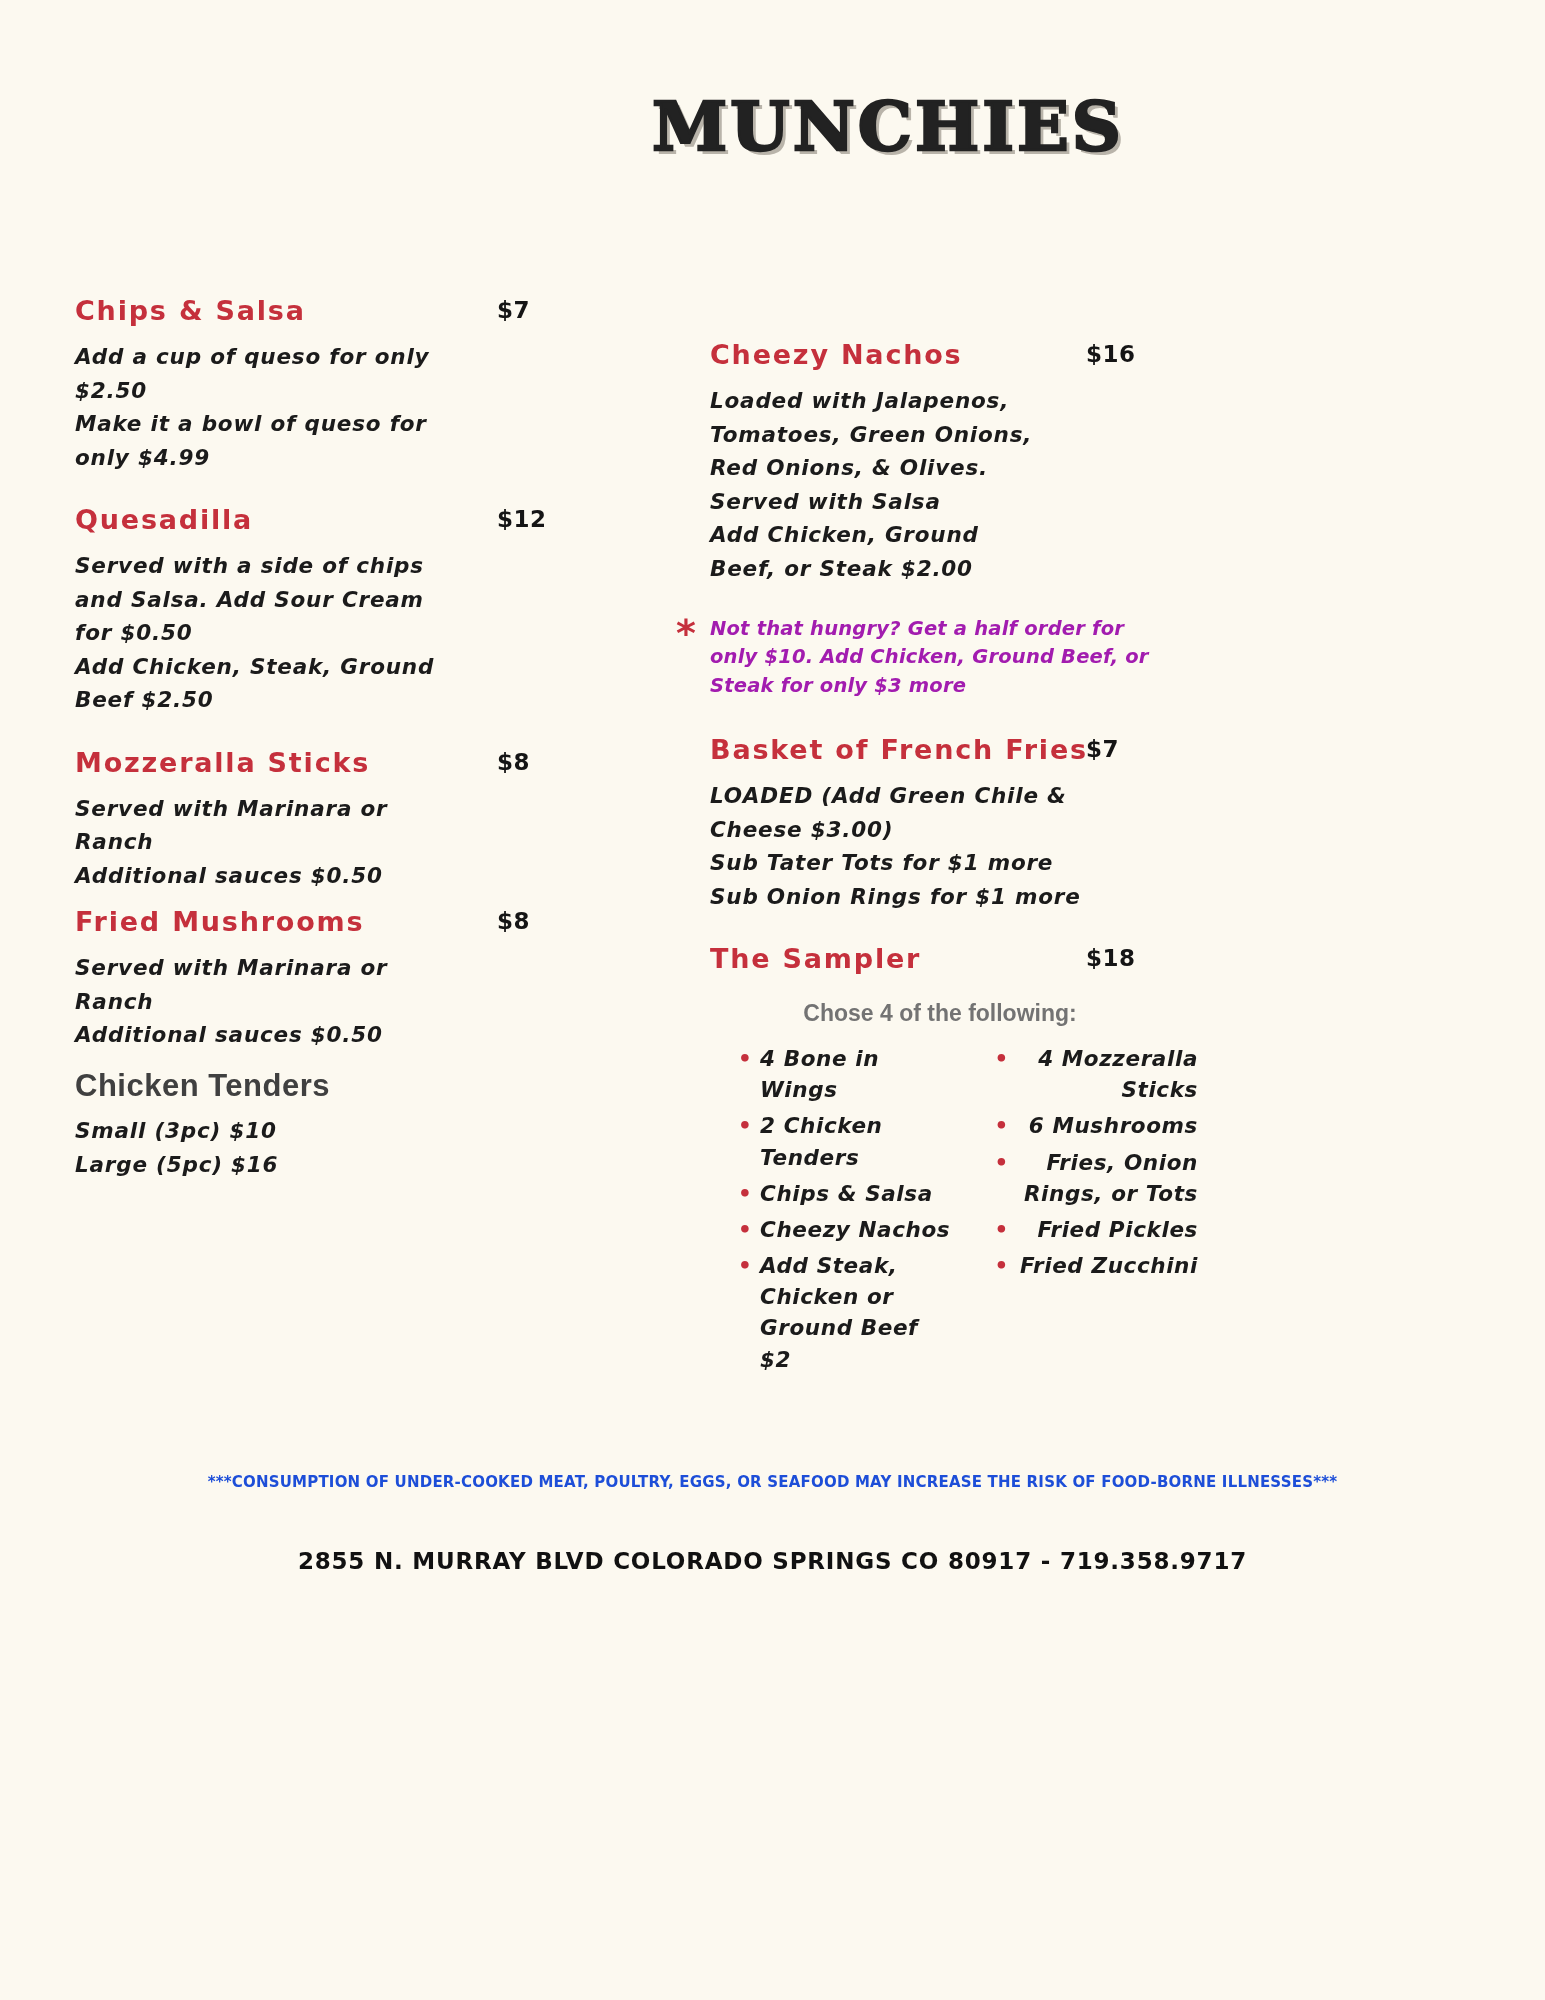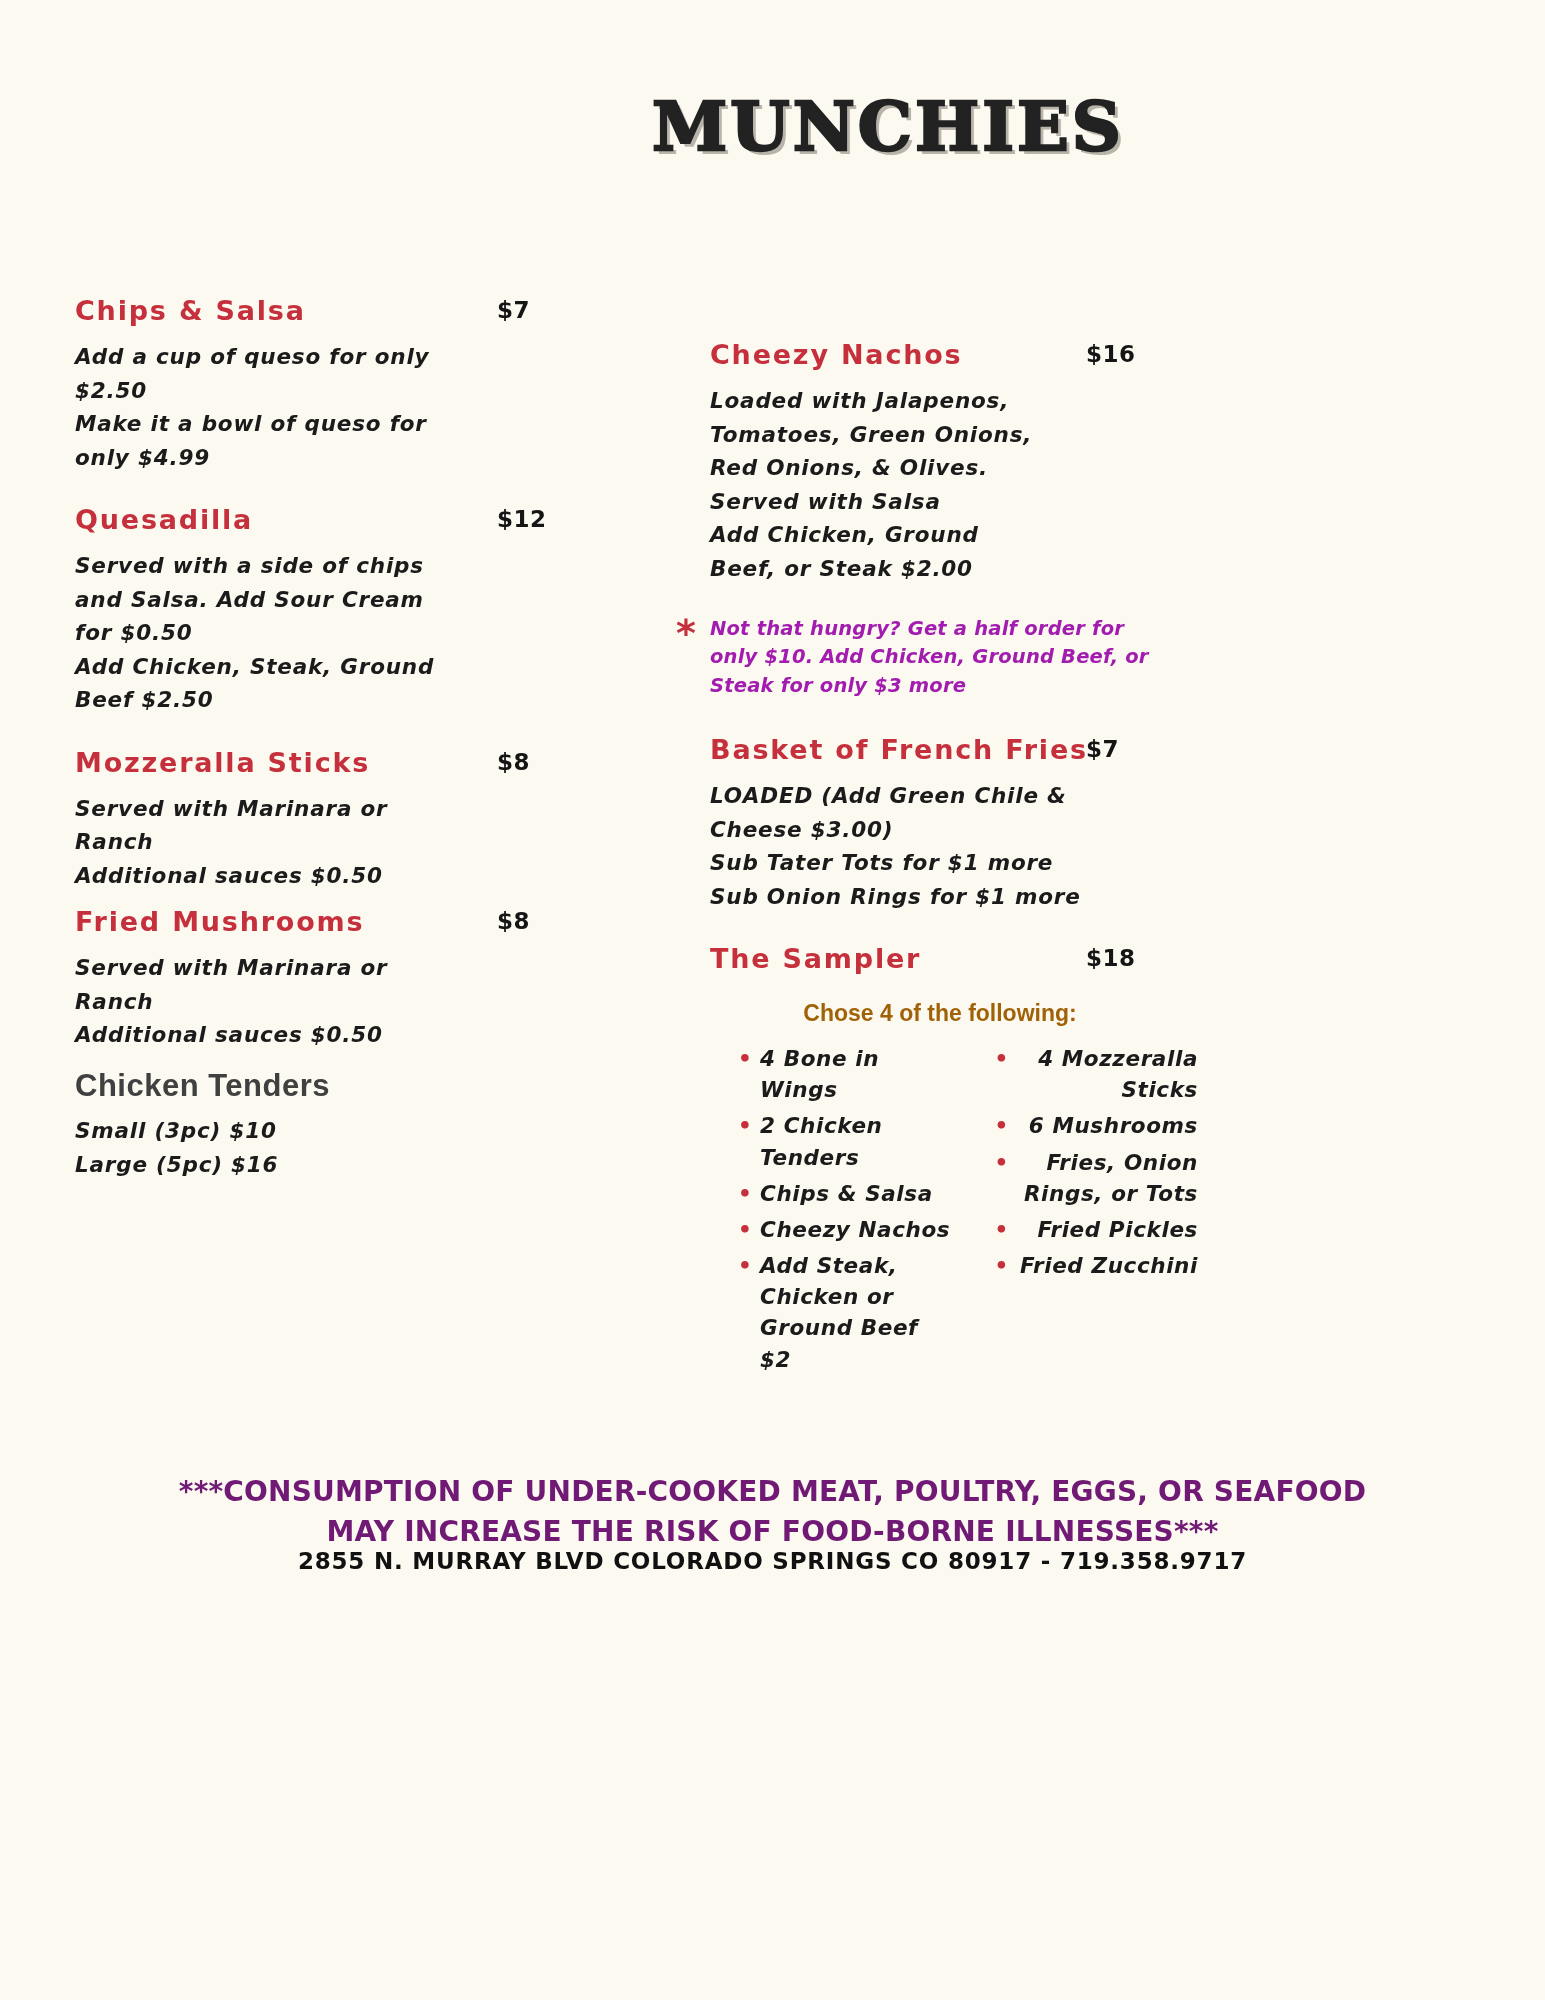--- a/index.html
+++ b/index.html
@@ -51,38 +51,38 @@
   .note { position:relative; margin:12px 0 34px 0; }
   .note-star { position:absolute; left:-34px; top:-4px; font-size:38px; color:#C5303C; font-weight:bold; font-style:normal; }
   .note-text {
     font-size:19.5px; font-weight:bold; font-style:italic; color:#a21caf;
     line-height:1.45; white-space:pre-line; letter-spacing:0.2px;
   }
 
   
   .sampler .subtitle {
     margin-top:26px; width:460px; text-align:center;
-    font-family:"Liberation Sans", sans-serif; font-size:23px; font-weight:bold; color:#a16207;
+    font-family:"Liberation Sans", sans-serif; font-size:23px; font-weight:bold; color:#737373;
   }
   .opts { display:flex; margin-top:16px;gap:32px; }
   .opts ul { list-style:none; }
   .opts ul.first { margin-left:22px; width:238px; }
   .opts ul.second { width:222px;text-align:right; }
   .opts li {
     position:relative; padding-left:28px; margin-bottom:5px;
     font-size:21.5px; font-weight:bold; font-style:italic; letter-spacing:0.6px;
     line-height:1.45; white-space:pre-line; color:#1b1b1b;
   }
   .opts li::before { content:"•"; position:absolute; left:6px; top:0; color:#C5303C; font-style:normal; }
 
   
   .footer-disclaimer {
     position:absolute; top:1472px; left:50%; transform:translateX(-50%);
-    width:1230px; text-align:center; font-size:28px; font-weight:bold;
-    color:#701a75; line-height:1.42; letter-spacing:0.2px;
+    width:1230px; text-align:center; font-size:15px; font-weight:bold;
+    color:#1d4ed8; line-height:1.42; letter-spacing:0.2px;
   }
   .footer-address {
     position:absolute; top:1548px; left:0; width:100%; text-align:center;
     font-size:23px; font-weight:bold; color:#111; letter-spacing:0.8px;
   }
 </style>
 </head>
 <body>
 
 <div class="page">

